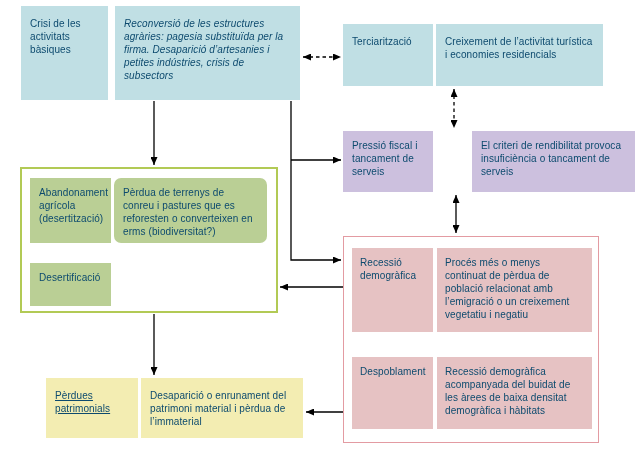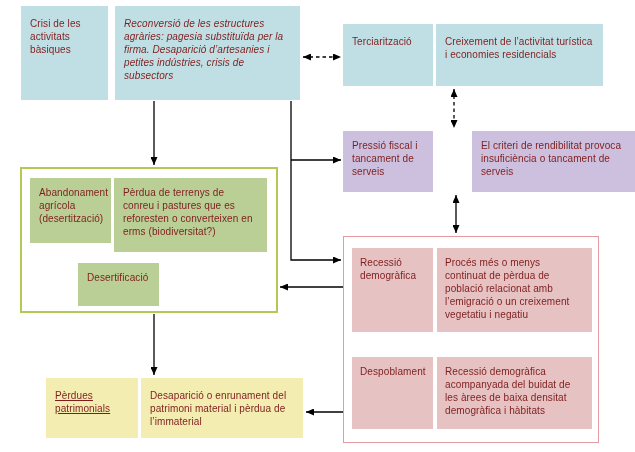--- a/index.html
+++ b/index.html
@@ -1,18 +1,18 @@
 <!DOCTYPE html>
 <html><head>
 <meta charset="utf-8">
 <style>
   html,body{margin:0;padding:0;background:#ffffff;}
   .stage{
     position:relative;width:635px;height:452px;background:#ffffff;overflow:hidden;
-    font-family:"Liberation Sans","DejaVu Sans",sans-serif;color:#7f1d1d;
+    font-family:"Liberation Sans","DejaVu Sans",sans-serif;color:#0c4a6e;
   }
   .box{
     position:absolute;box-sizing:border-box;
     font-size:10px;line-height:13px;letter-spacing:0.1px;
     padding:11px 9px 6px 9px;overflow:hidden;
   }
   .cyan{background:#c0dfe4;}
   .purple{background:#ccc0de;padding-top:8px;}
   .green{background:#bacf95;padding-top:8px;}
   .pink{background:#e6c2c3;padding-top:8px;padding-left:8px;}
@@ -31,22 +31,22 @@
   <div class="box cyan" style="left:115px;top:6px;width:185px;height:94px;font-style:italic;">Reconversió de les estructures agràries: pagesia substituïda per la firma. Desaparició d’artesanies i petites indústries, crisis de subsectors</div>
 
   <div class="box cyan" style="left:343px;top:24px;width:90px;height:62px;">Terciarització</div>
   <div class="box cyan" style="left:436px;top:24px;width:167px;height:62px;">Creixement de l’activitat turística i economies residencials</div>
 
   <div class="box purple" style="left:343px;top:131px;width:90px;height:61px;">Pressió fiscal i tancament de serveis</div>
   <div class="box purple" style="left:436px;top:131px;width:167px;height:61px;margin-left:36px;">El criteri de rendibilitat provoca insuficiència o tancament de serveis</div>
 
   <div class="group group-green" style="left:20px;top:167px;width:258px;height:146px;"></div>
   <div class="box green" style="left:30px;top:178px;width:81px;height:65px;">Abandonament agrícola (desertització)</div>
-  <div class="box green" style="left:114px;top:178px;width:153px;height:74px;">Pèrdua de terrenys de conreu i pastures que es reforesten o converteixen en erms (biodiversitat?)</div>
-  <div class="box green" style="left:30px;top:263px;width:81px;height:43px;margin-left:48px;">Desertificació</div>
+  <div class="box green" style="left:114px;top:178px;width:153px;height:65px;border-radius:7px;">Pèrdua de terrenys de conreu i pastures que es reforesten o converteixen en erms (biodiversitat?)</div>
+  <div class="box green" style="left:30px;top:263px;width:81px;height:43px;">Desertificació</div>
 
   <div class="group group-pink" style="left:343px;top:236px;width:256px;height:207px;"></div>
   <div class="box pink" style="left:352px;top:248px;width:81px;height:84px;">Recessió demogràfica</div>
   <div class="box pink" style="left:437px;top:248px;width:155px;height:84px;">Procés més o menys continuat de pèrdua de població relacionat amb l’emigració o un creixement vegetatiu i negatiu</div>
   <div class="box pink" style="left:437px;top:357px;width:155px;height:72px;">Recessió demogràfica acompanyada del buidat de les àrees de baixa densitat demogràfica i hàbitats</div>
   <div class="box pink" style="left:352px;top:357px;width:81px;height:72px;">Despoblament</div>
 
   <div class="box yellow" style="left:46px;top:378px;width:92px;height:60px;text-decoration:underline;">Pèrdues patrimonials</div>
   <div class="box yellow" style="left:141px;top:378px;width:162px;height:60px;">Desaparició o enrunament del patrimoni material i pèrdua de l’immaterial</div>
 

